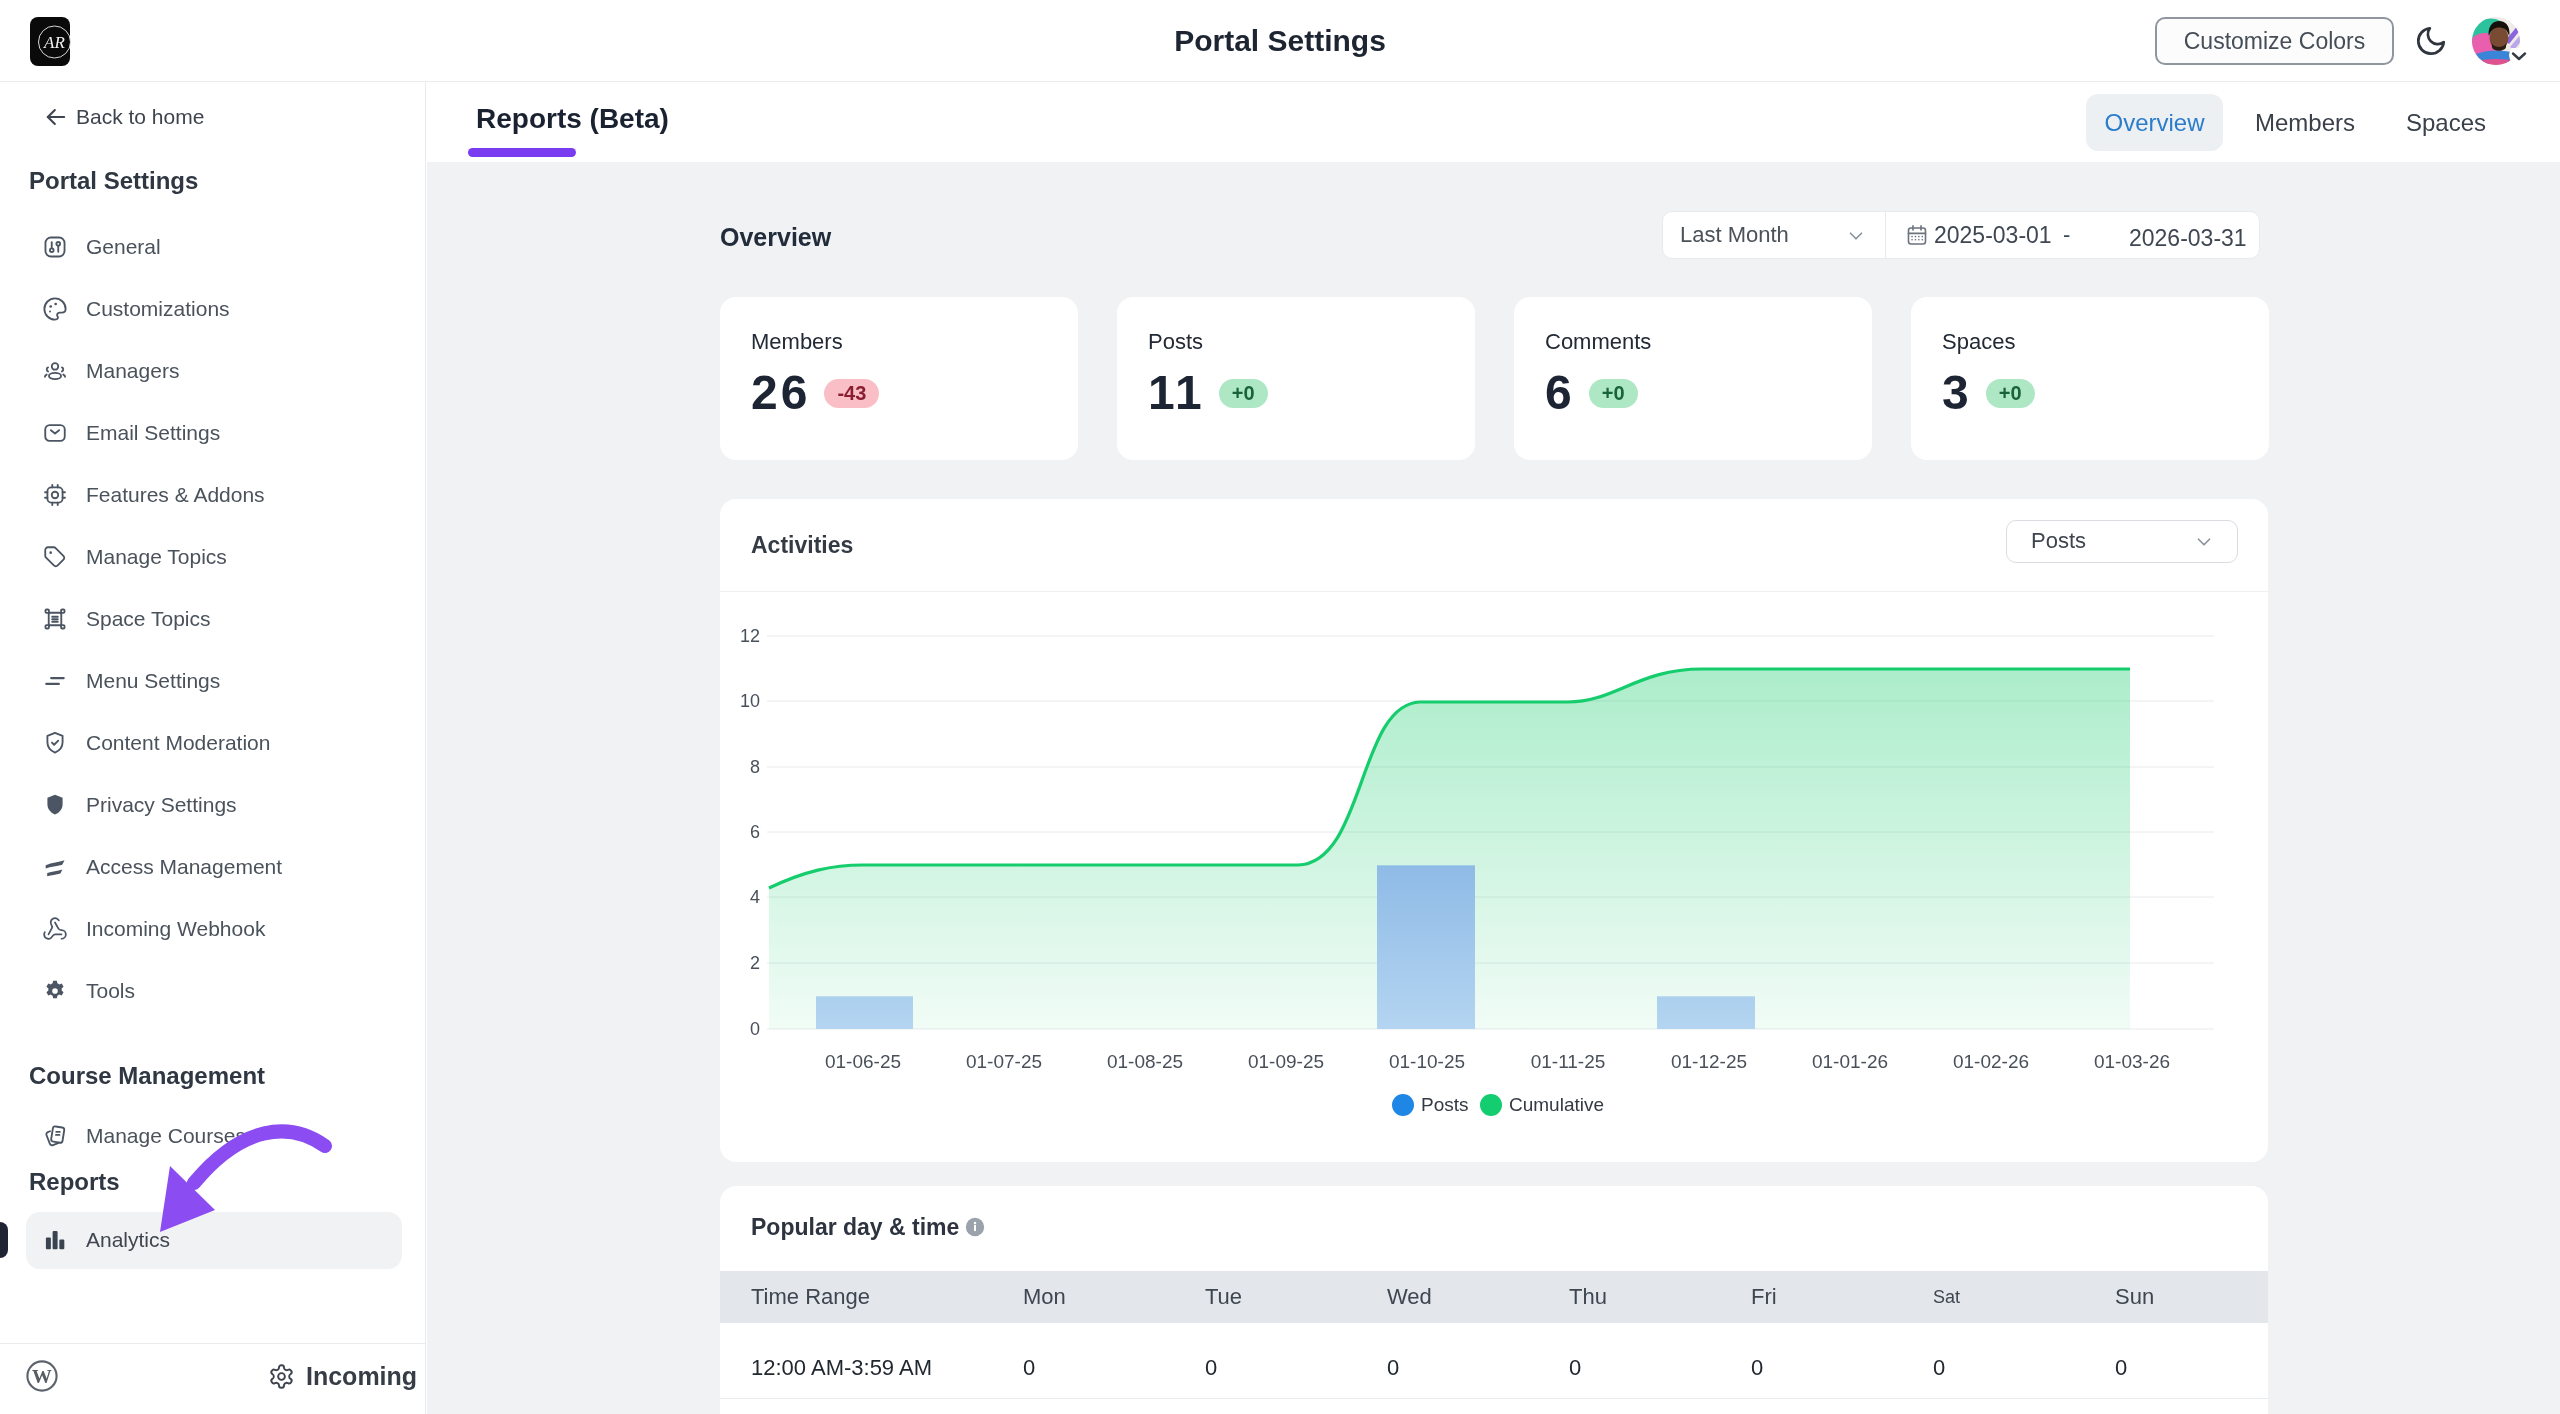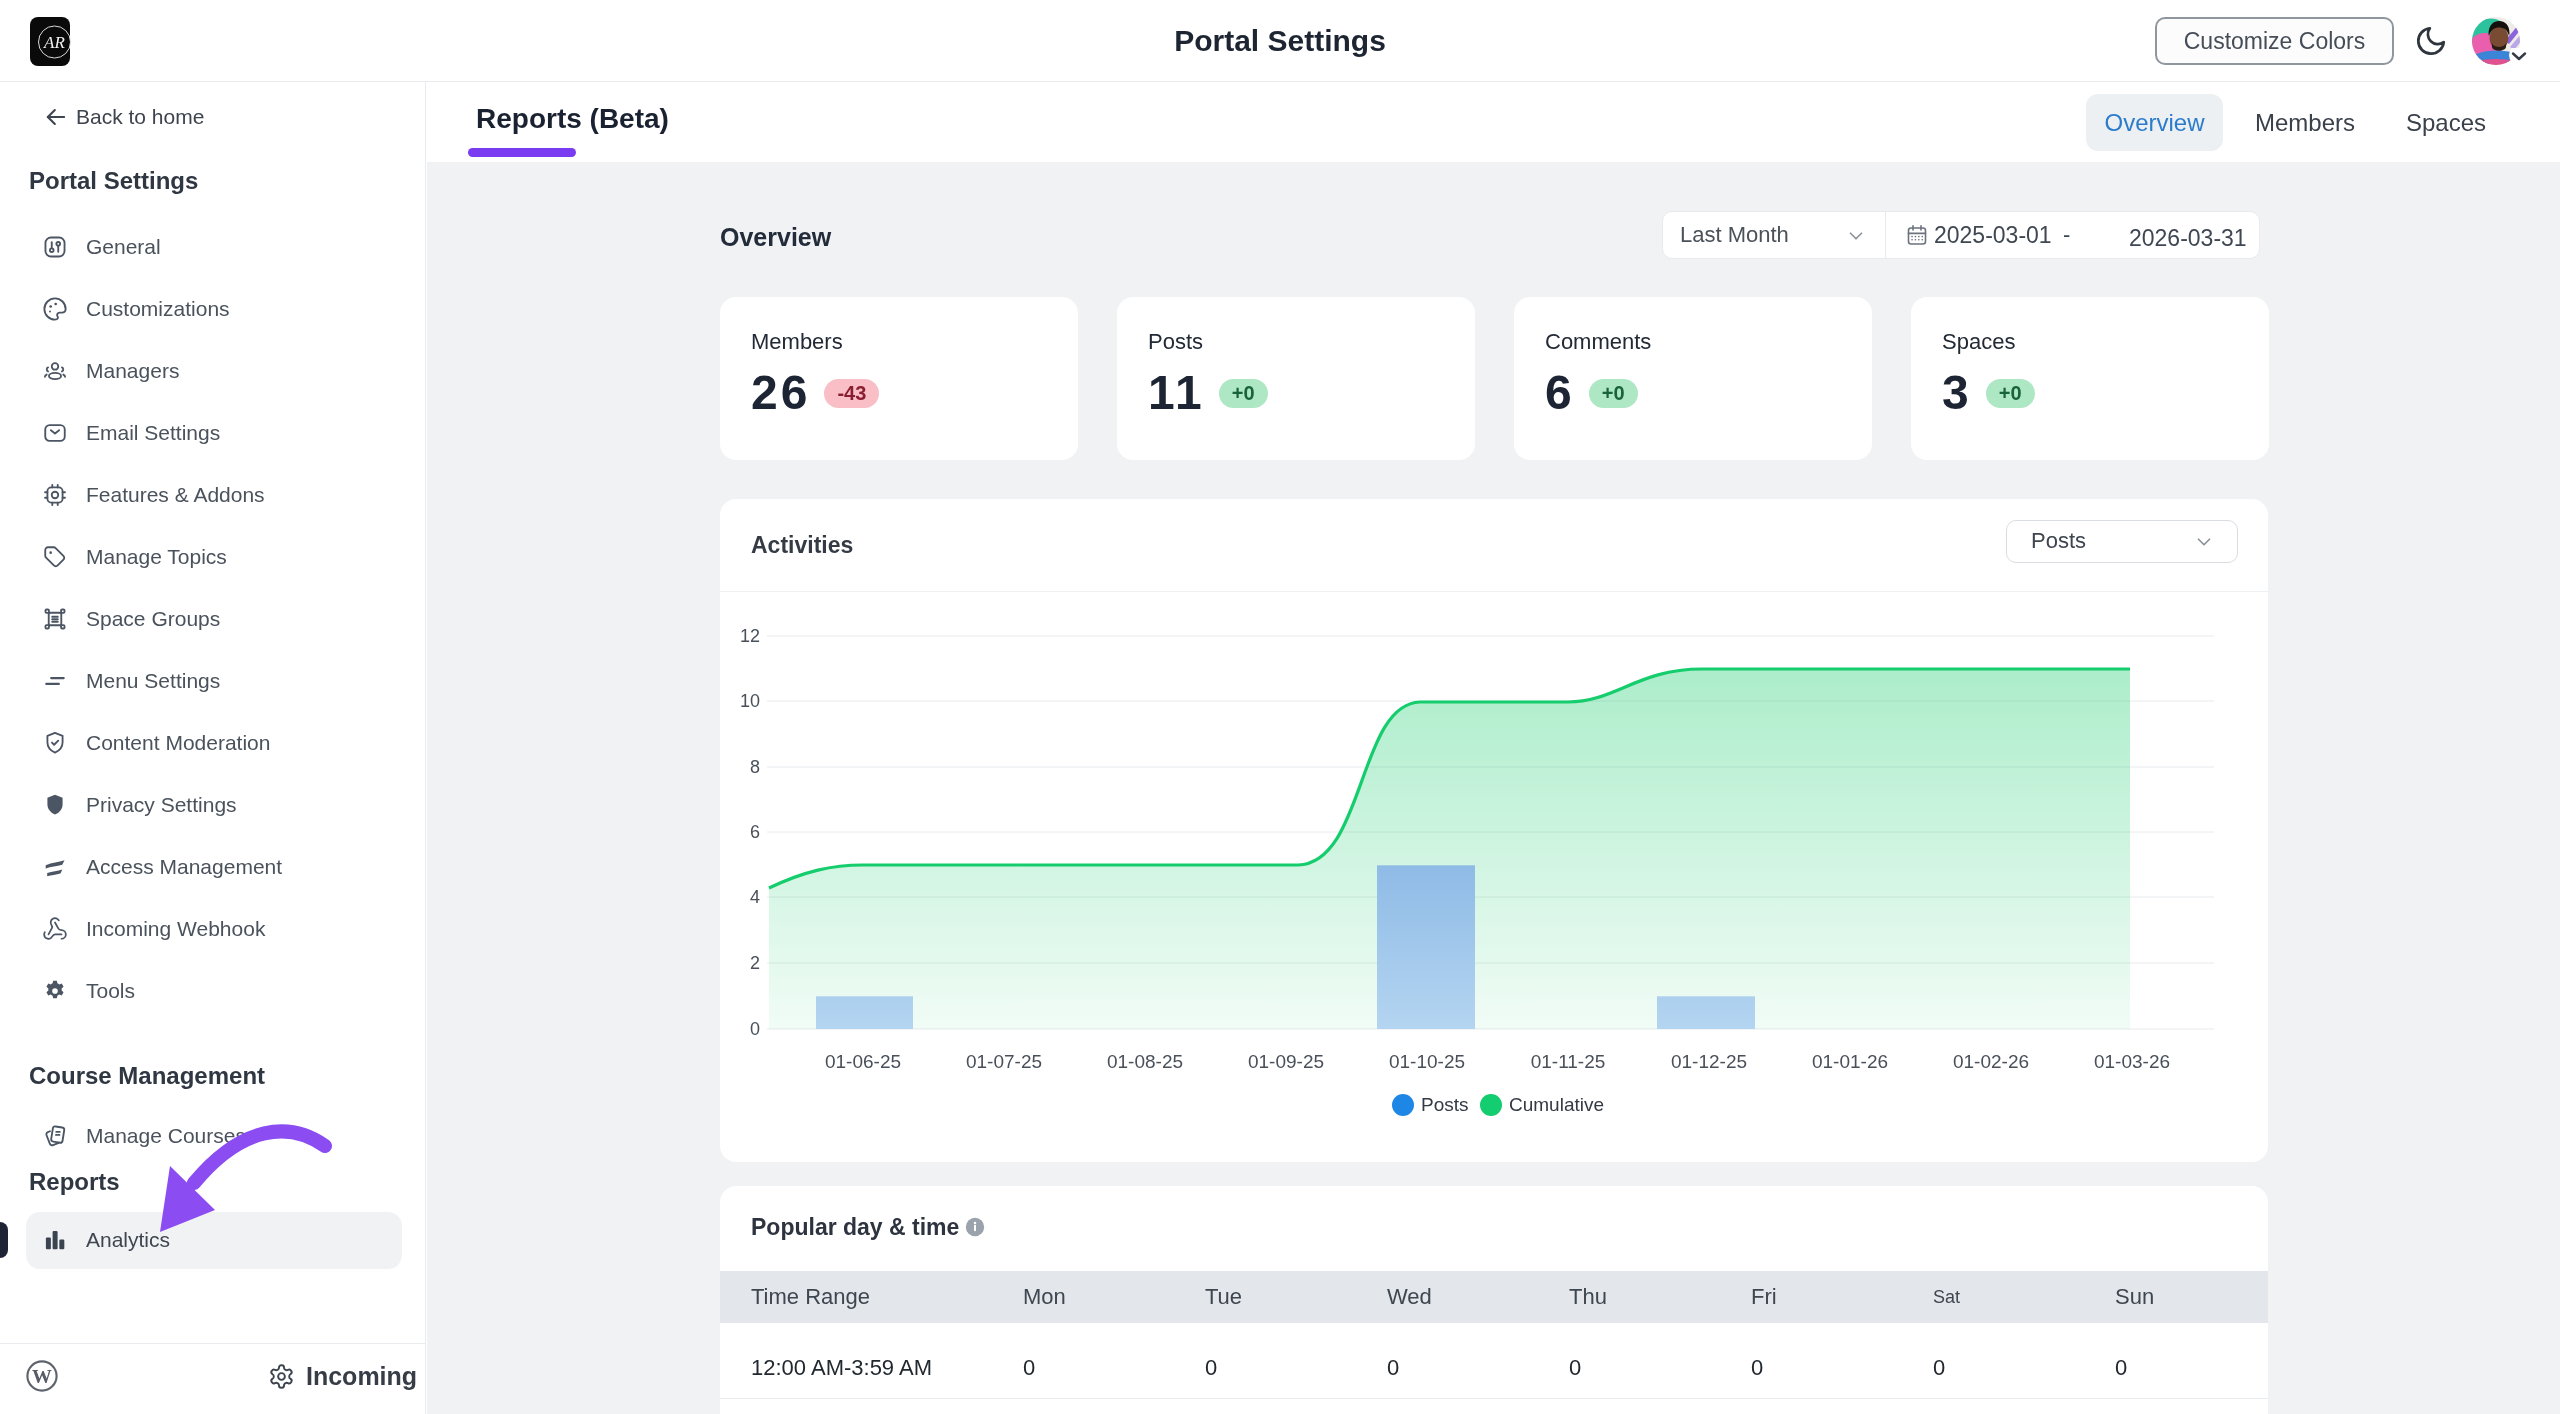--- a/index.html
+++ b/index.html
@@ -135,21 +135,21 @@
     <svg width="26" height="26" viewBox="0 0 24 24">
         <g class="ic">
           <rect x="6.2" y="6.2" width="11.6" height="11.6" rx="1.5"></rect>
           <path d="M9.4 9.9h5.2M9.4 12.2h5.2M9.4 14.5h5.2"></path>
           <rect x="3.2" y="3.2" width="3.2" height="3.2" rx="1"></rect>
           <rect x="17.6" y="3.2" width="3.2" height="3.2" rx="1"></rect>
           <rect x="3.2" y="17.6" width="3.2" height="3.2" rx="1"></rect>
           <rect x="17.6" y="17.6" width="3.2" height="3.2" rx="1"></rect>
         </g>
       </svg>
-    <span class="navtxt">Space Groups</span>
+    <span class="navtxt">Space Topics</span>
   </div>
   <div class="a" style="left:42px;top:580px;height:38px;display:flex;align-items:center;gap:18px">
     <svg width="26" height="26" viewBox="0 0 24 24">
         <g class="ic" style="stroke-width:2.1">
           <path d="M8.5 9.3H20M4 14.7h11.5"></path>
         </g>
       </svg>
     <span class="navtxt">Menu Settings</span>
   </div>
   <div class="a" style="left:42px;top:642px;height:38px;display:flex;align-items:center;gap:18px">

